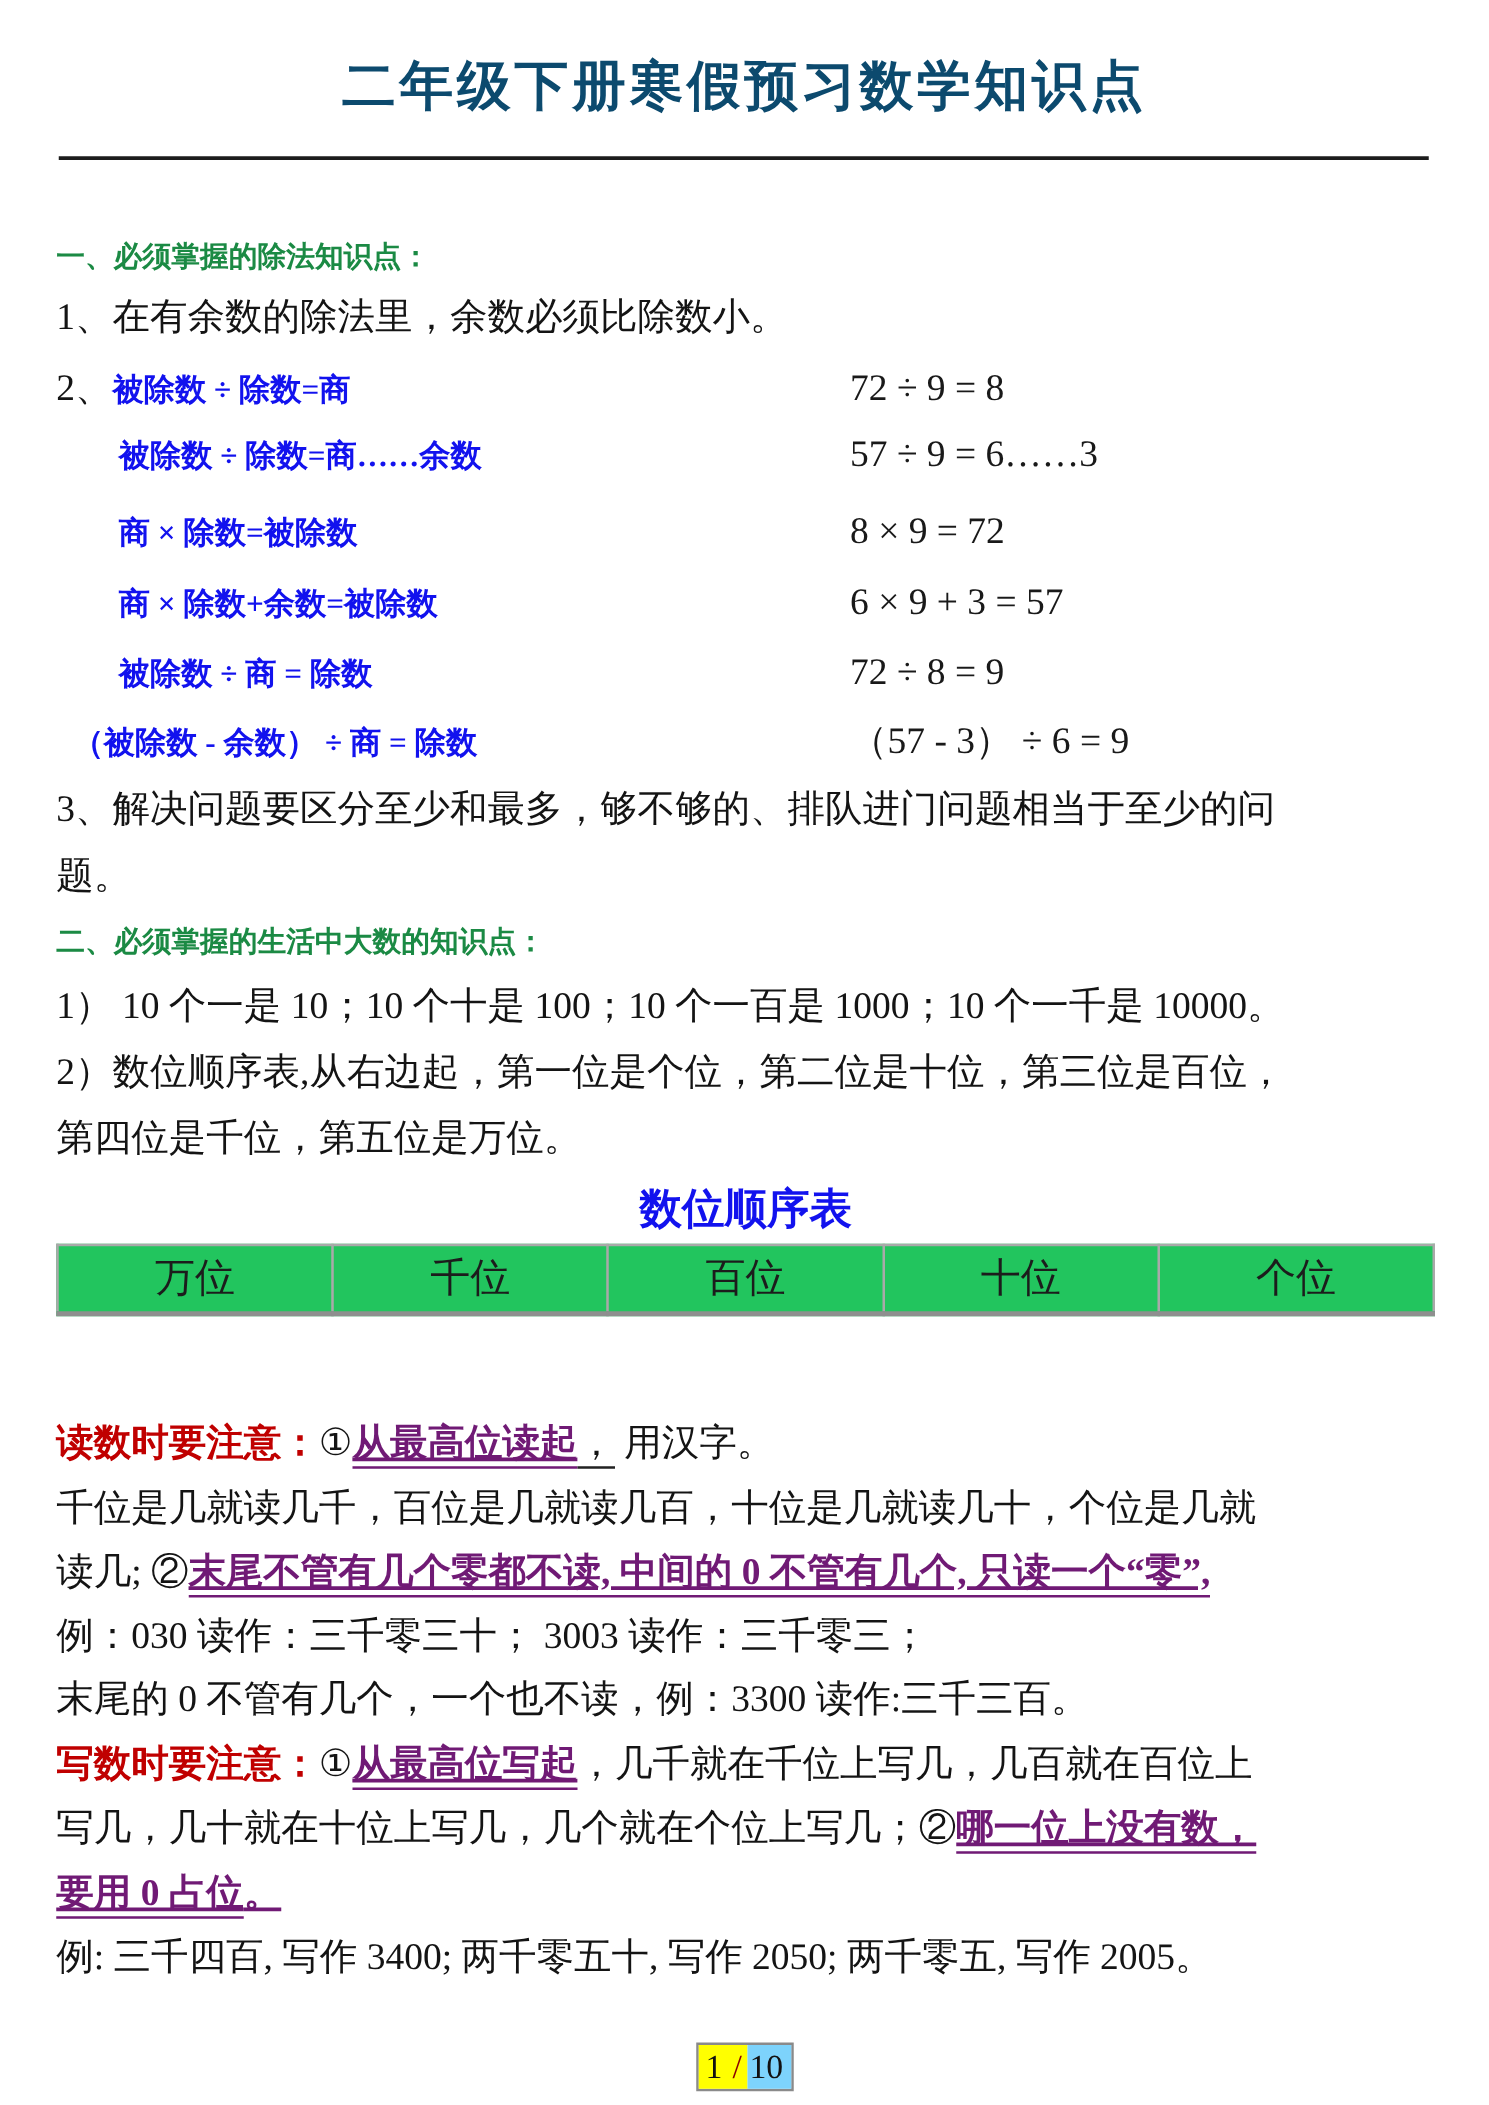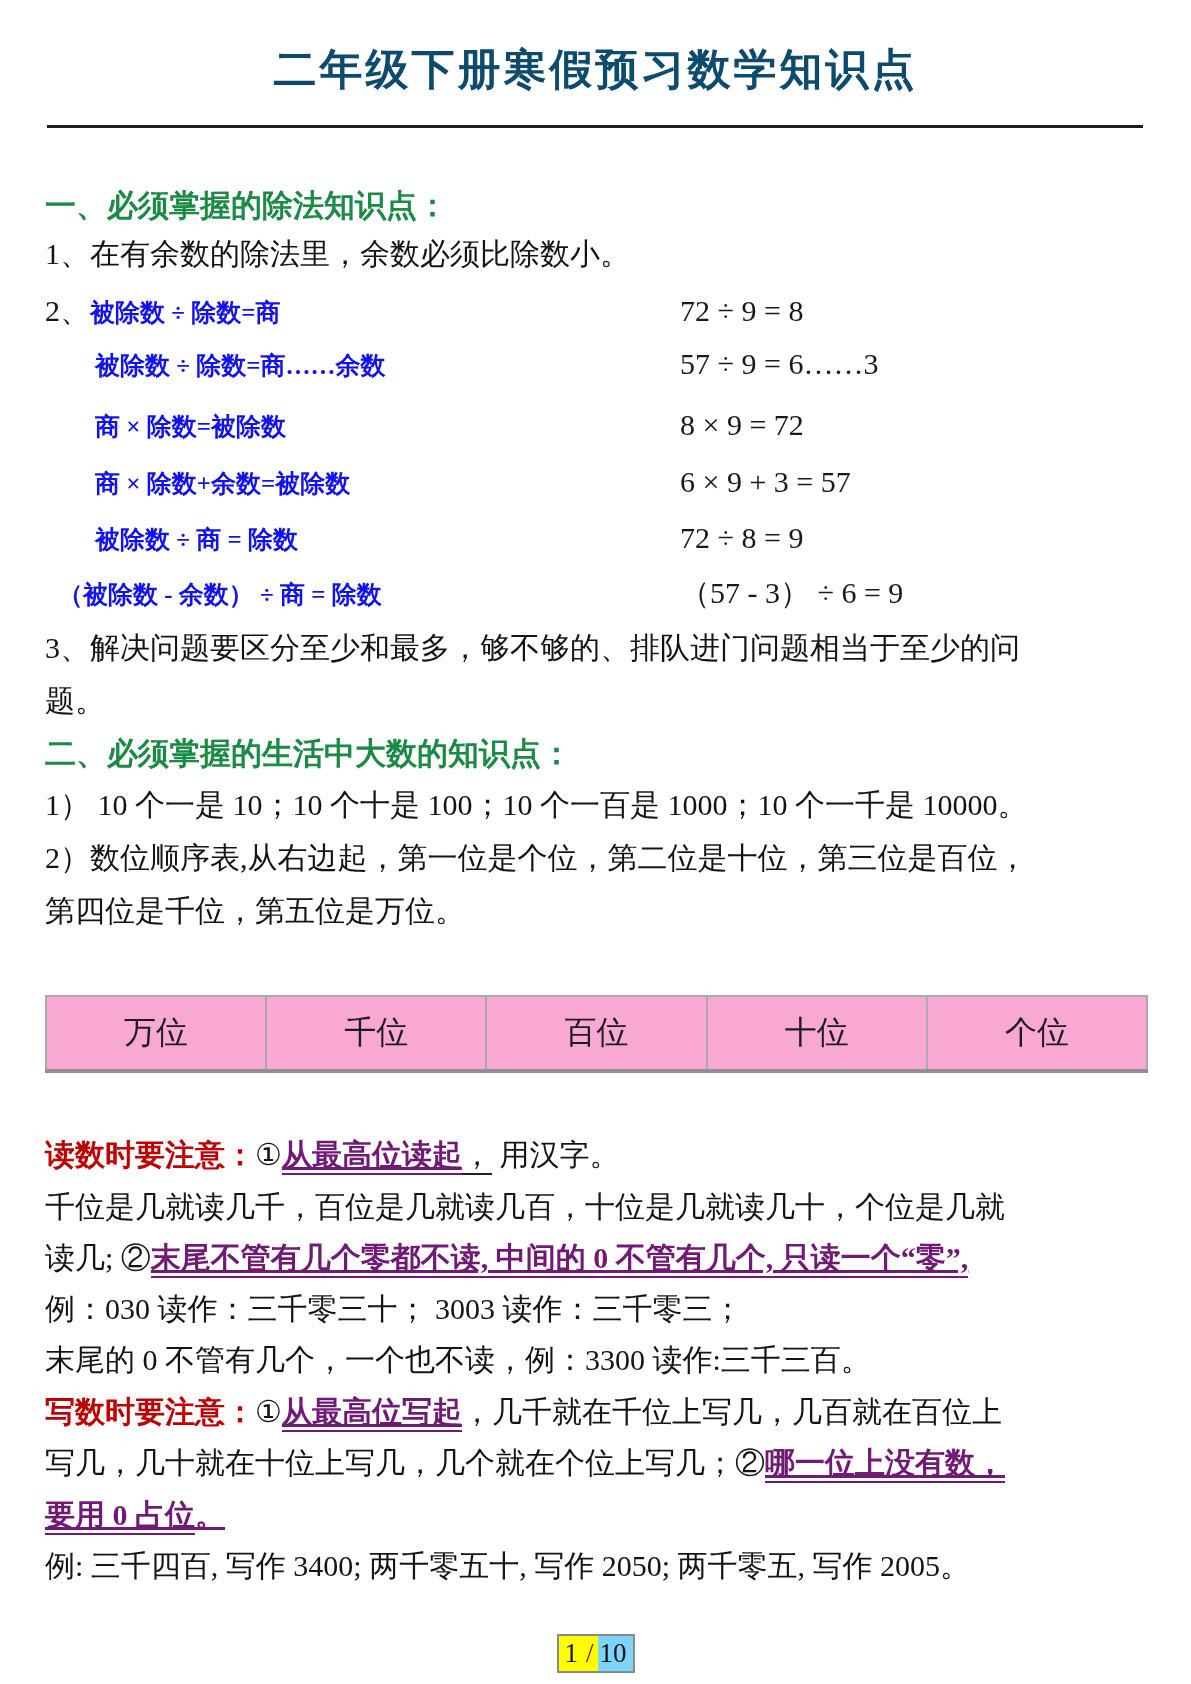--- a/index.html
+++ b/index.html
@@ -13,35 +13,35 @@
     position:absolute;top:36px;left:0;width:100%;text-align:center;
     font-size:43px;line-height:66px;font-weight:bold;color:#0c4a6e;
     letter-spacing:3px;white-space:nowrap;
     font-family:"Liberation Sans","DejaVu Sans",sans-serif;
   }
   .hr{position:absolute;top:125px;left:47px;width:1096px;height:3px;background:#1c1c1c;}
   .line{
     position:absolute;left:45px;width:1103px;
     font-size:30px;line-height:52px;white-space:nowrap;
   }
-  .green{color:#1b8a44;font-weight:bold;font-size:31px;}
+  .green{color:#1b8a44;font-weight:bold;font-size:23px;}
   .blue{color:#701a75;text-decoration:underline;}
   .bluebold{color:#1212ee;font-weight:bold;font-size:25px;}
   .redlbl{color:#c00000;font-weight:bold;}
   .u{padding-bottom:2px;border-bottom:2px solid currentColor;}
   .ub{padding-bottom:2px;border-bottom:2px solid #222;}
   .frow .flabel{display:inline-block;width:635px;vertical-align:top;}
   .ind{padding-left:50px;box-sizing:border-box;}
   .ind6{padding-left:13px;box-sizing:border-box;}
   .eq{font-size:30px;color:#191919;}
   .tbl-title{position:absolute;top:942px;left:45px;width:1103px;text-align:center;
     font-size:34px;line-height:52px;font-weight:bold;color:#1212ee;}
   table.place{
-    position:absolute;top:995px;left:45px;width:1103px;height:78px;
-    border-collapse:collapse;background:#f9a8d4;
+    position:absolute;top:995px;left:45px;width:1103px;height:58px;
+    border-collapse:collapse;background:#22c55e;
     border:2px solid #a6a6a6;border-bottom:4px solid #8f8f8f;
   }
   table.place td{
     border:2px solid #a9a9a9;text-align:center;vertical-align:middle;
     font-size:32px;color:#1c1c1c;width:20%;
   }
   .footer{
     position:absolute;top:1634px;left:50%;transform:translateX(-50%);
     display:flex;align-items:stretch;border:2px solid #8a8a8a;
     font-size:27px;line-height:33px;color:#111;
@@ -88,20 +88,21 @@
 
   <div class="line" style="top:622px;">3、解决问题要区分至少和最多，够不够的、排队进门问题相当于至少的问</div>
   <div class="line" style="top:675px;">题。</div>
 
   <div class="line green" style="top:728px;">二、必须掌握的生活中大数的知识点：</div>
 
   <div class="line" style="top:779px;">1） 10 个一是 10；10 个十是 100；10 个一百是 1000；10 个一千是 10000。</div>
   <div class="line" style="top:832px;">2）数位顺序表,从右边起，第一位是个位，第二位是十位，第三位是百位，</div>
   <div class="line" style="top:885px;">第四位是千位，第五位是万位。</div>
 
+  <div class="tbl-title">数位顺序表</div>
 
   <table class="place">
     <tbody>
         <tr>
       <td>万位</td>
       <td>千位</td>
       <td>百位</td>
       <td>十位</td>
       <td>个位</td>
     </tr>

